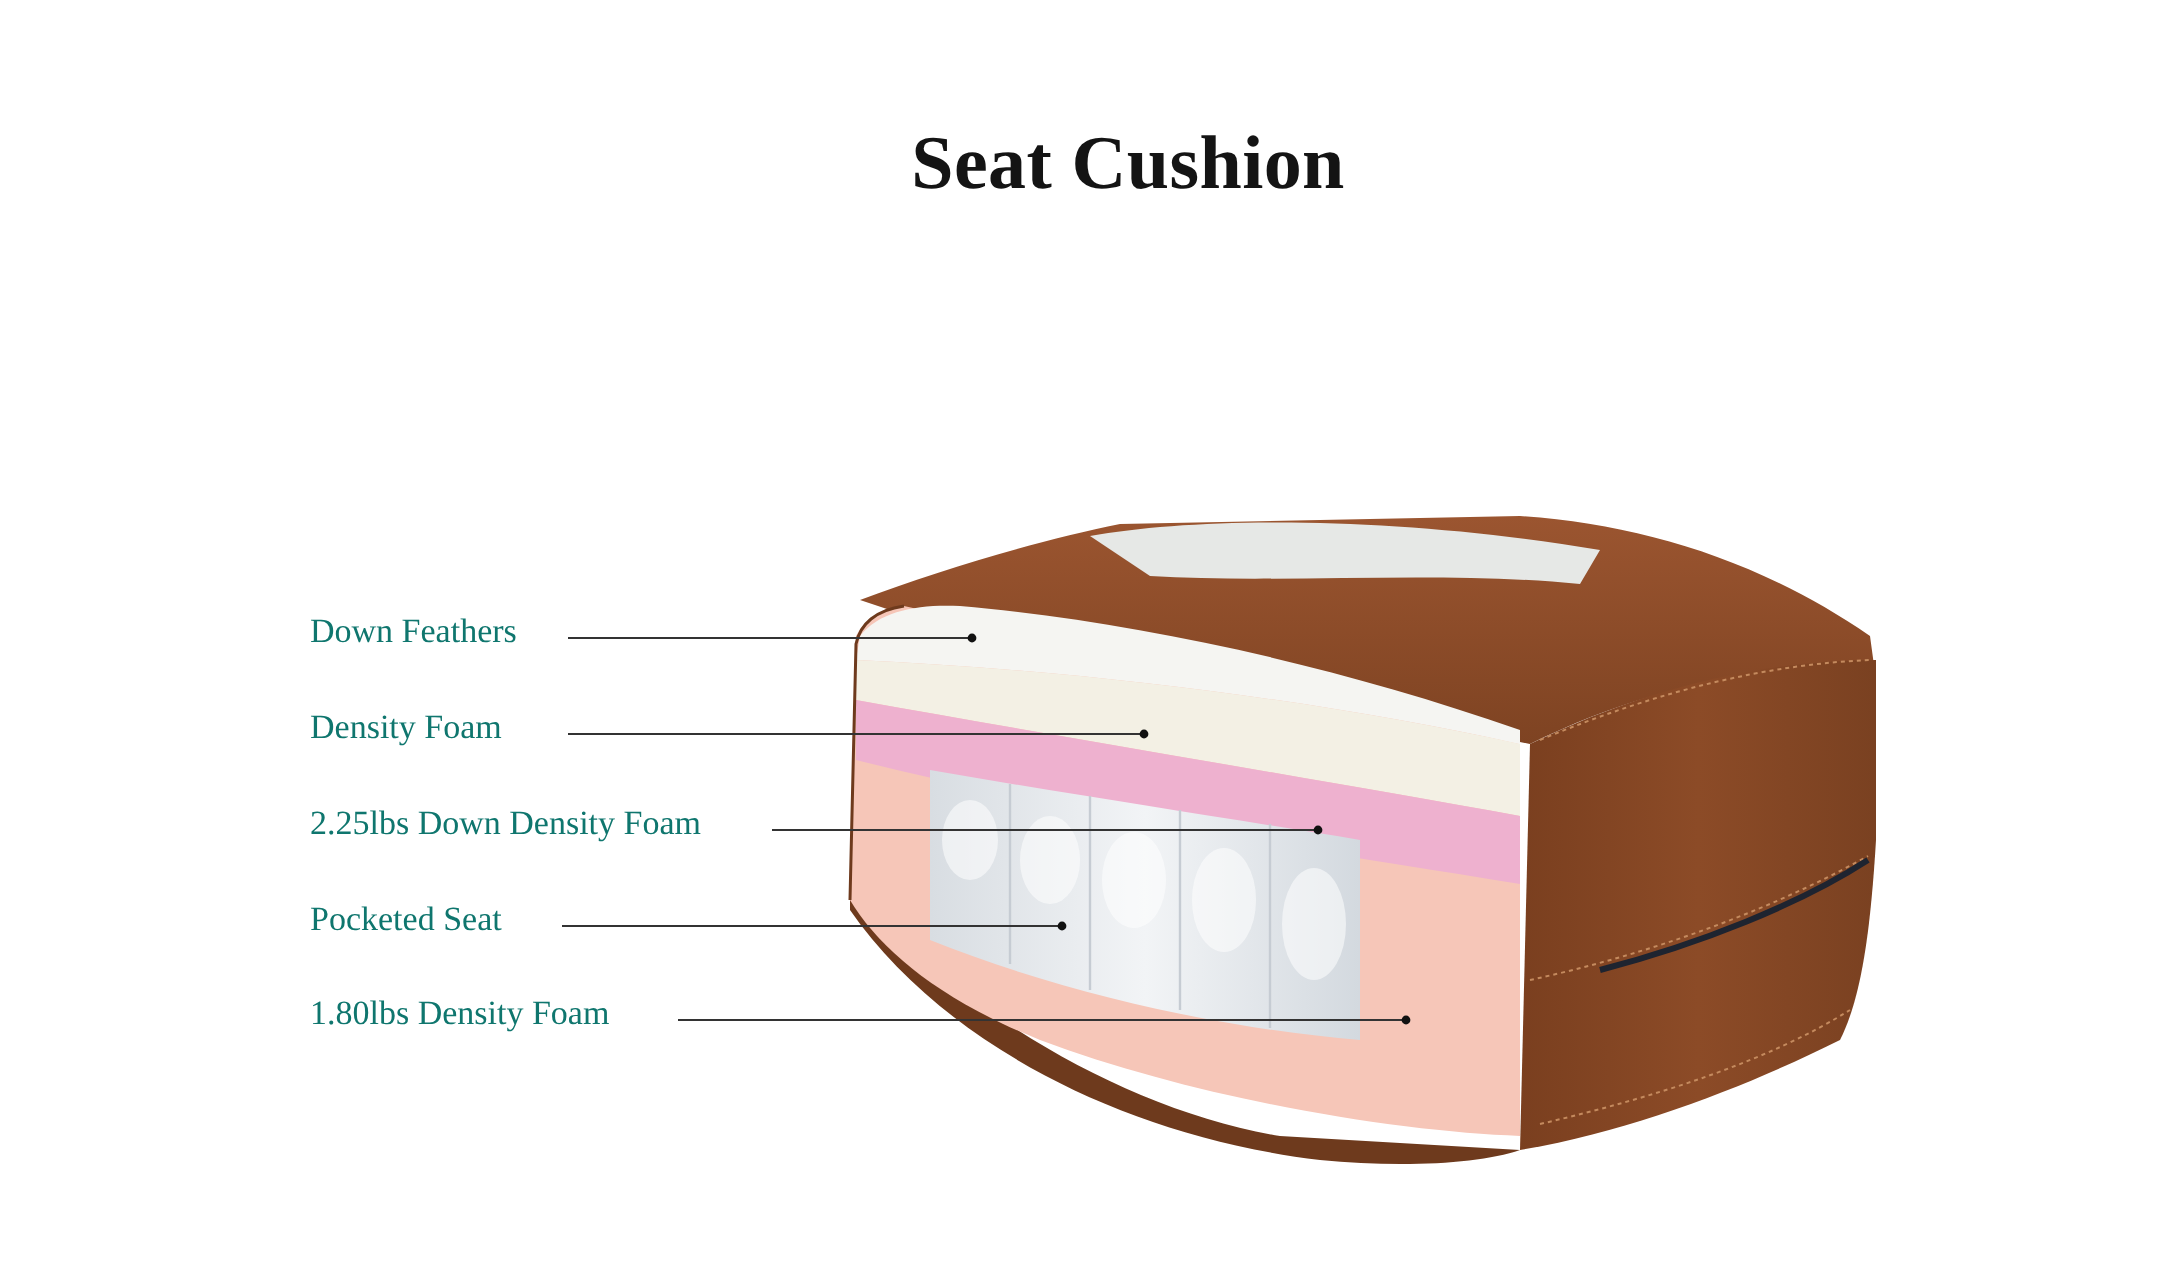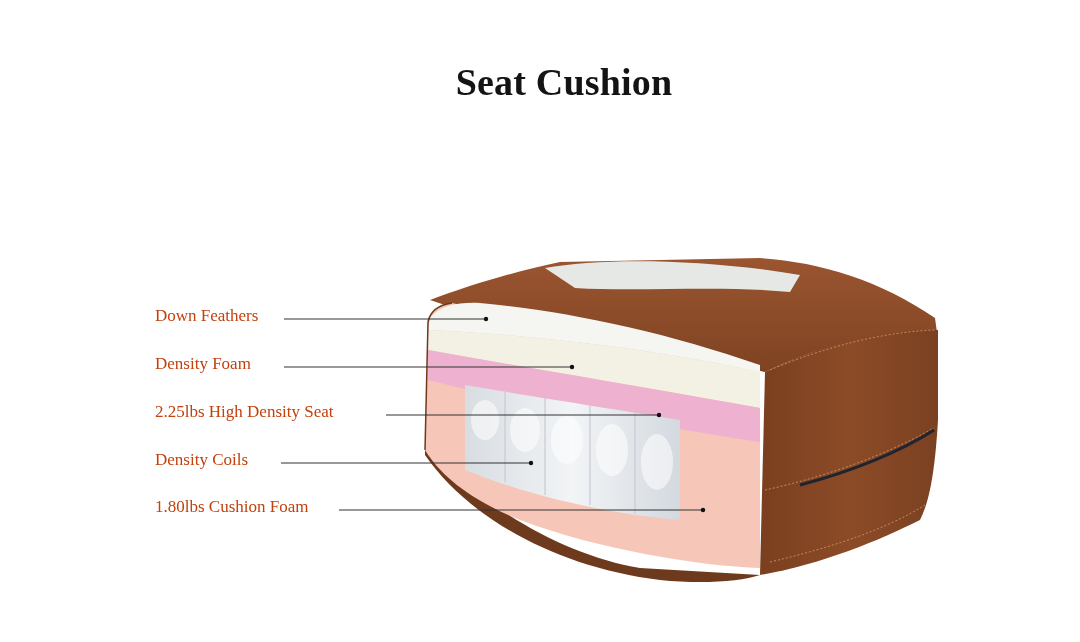--- a/index.html
+++ b/index.html
@@ -35,21 +35,21 @@
     width: 1080px;
     height: 642px;
   }
   .label {
     position: absolute;
     left: 155px;
     font-size: 17px;
     line-height: 20px;
     white-space: nowrap;
     font-weight: 500;
-    color: #c2410c;
+    color: #0f766e;
   }
 </style>
 </head>
 <body>
 
 <div class="title">
   <span>Seat Cushion</span>
 </div>
 
 <svg class="illustration" viewBox="0 0 1080 642" xmlns="http://www.w3.org/2000/svg">
@@ -125,15 +125,15 @@
     <circle cx="659" cy="415" r="2.2" stroke="none"></circle>
     <line x1="281" y1="463" x2="531" y2="463"></line>
     <circle cx="531" cy="463" r="2.2" stroke="none"></circle>
     <line x1="339" y1="510" x2="703" y2="510"></line>
     <circle cx="703" cy="510" r="2.2" stroke="none"></circle>
   </g>
 </svg>
 
 <div class="label" style="top:306px">Down Feathers</div>
 <div class="label" style="top:354px">Density Foam</div>
-<div class="label" style="top:402px">2.25lbs High Density Seat</div>
-<div class="label" style="top:450px">Density Coils</div>
-<div class="label" style="top:497px">1.80lbs Cushion Foam</div>
+<div class="label" style="top:402px">2.25lbs Down Density Foam</div>
+<div class="label" style="top:450px">Pocketed Seat</div>
+<div class="label" style="top:497px">1.80lbs Density Foam</div>
 
 </body></html>

